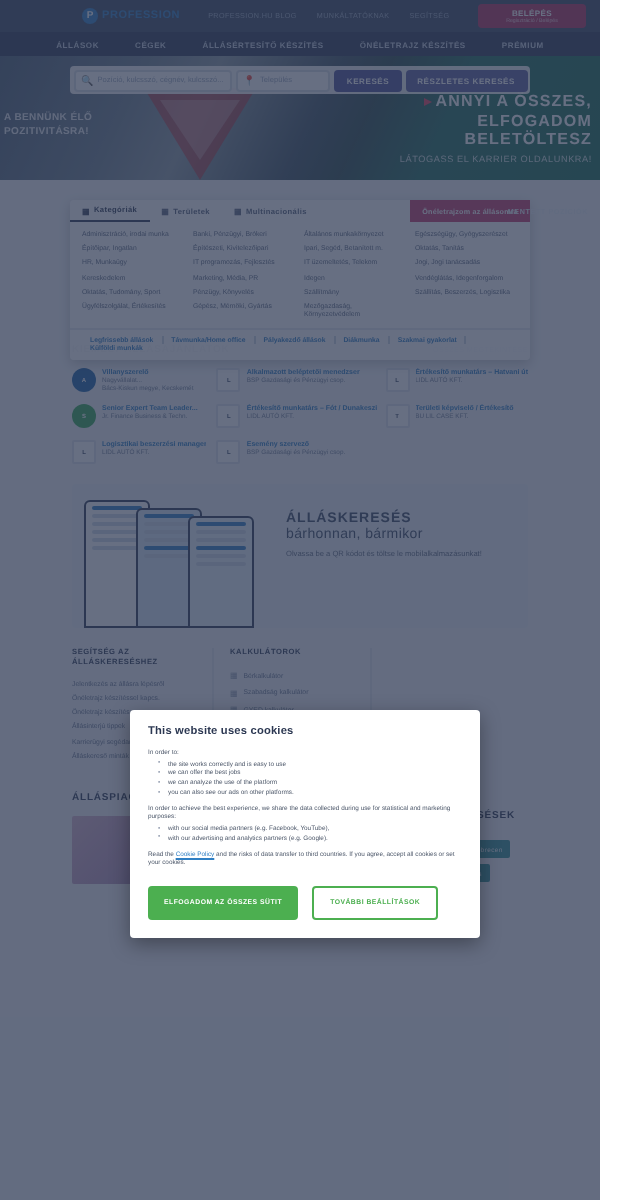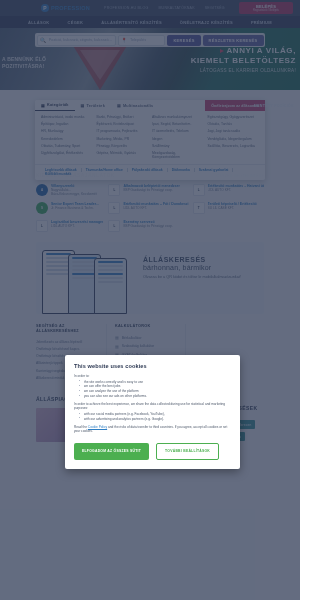--- a/index.html
+++ b/index.html
@@ -279,23 +279,23 @@
     <span>PRÉMIUM</span>
   </div>
 
   <div class="hero">
     <div class="hero-photo"></div>
     <div class="hero-figure"></div>
     <div class="hero-figure2"></div>
     <div class="hero-left-txt">A BENNÜNK ÉLŐ POZITIVITÁSRA!</div>
     <div class="hero-right">
       <div class="hr1">
-        <span class="play"></span><span>ANNYI A VILÁG,</span>
-      </div>
-      <div class="hr2">KIEMELT BELETÖLTESZ</div>
+        <span class="play"></span><span>ANNYI A ÖSSZES,</span>
+      </div>
+      <div class="hr2">ELFOGADOM BELETÖLTESZ</div>
       <div class="hr3">LÁTOGASS EL KARRIER OLDALUNKRA!</div>
     </div>
 
     <div class="searchbar">
       <div class="sf kw">
         <span class="ic">🔍</span>
         <span class="ph">Pozíció, kulcsszó, cégnév, kulcsszó...</span>
       </div>
       <div class="sf loc">
         <span class="ic">📍</span>

